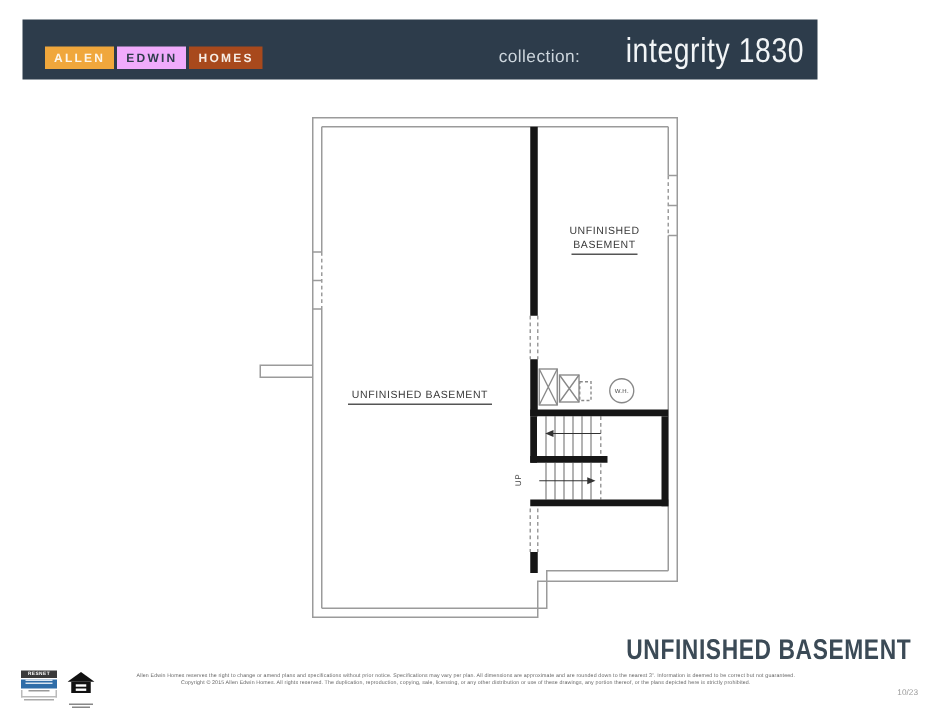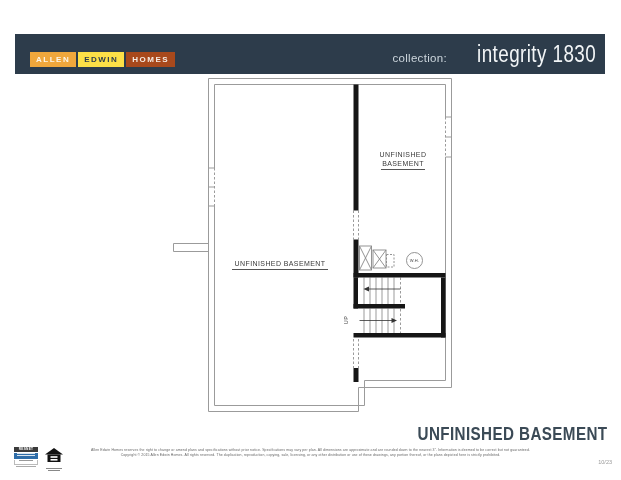--- a/index.html
+++ b/index.html
@@ -4,33 +4,32 @@
 <style>
   html,body{margin:0;padding:0;}
   body{
     width:621px;height:480px;position:relative;overflow:hidden;
     background:#ffffff;
     font-family:"Liberation Sans", sans-serif;
     -webkit-text-size-adjust:none;
   }
   
   .header{
-    position:absolute;left:15px;top:13px;width:590px;height:40px;
+    position:absolute;left:15px;top:13px;width:530px;height:40px;
     background:#2d3c4b;
-    margin-top:21px;
   }
   .logo{
     position:absolute;left:15px;bottom:7px;display:flex;gap:2px;
   }
   .logo span{
     display:block;height:15px;line-height:15.5px;padding:0 6px;
     font-size:8px;font-weight:bold;letter-spacing:1.5px;
   }
   .logo-allen{background:#f0a73c;color:#fdf6ea;}
-  .logo-edwin{background:#fde047;color:#2d3c4b;text-align:right;}
+  .logo-edwin{background:#f0abfc;color:#2d3c4b;text-align:right;}
   .logo-homes{background:#a8491c;color:#f6ece4;text-align:right;}
   .collection{
     position:absolute;right:9px;bottom:6px;white-space:nowrap;
   }
   .collection-label{
     font-size:11.5px;color:#cdd6dd;letter-spacing:0.3px;
     vertical-align:baseline;
     padding-left:48px;
   }
   .collection-name{

